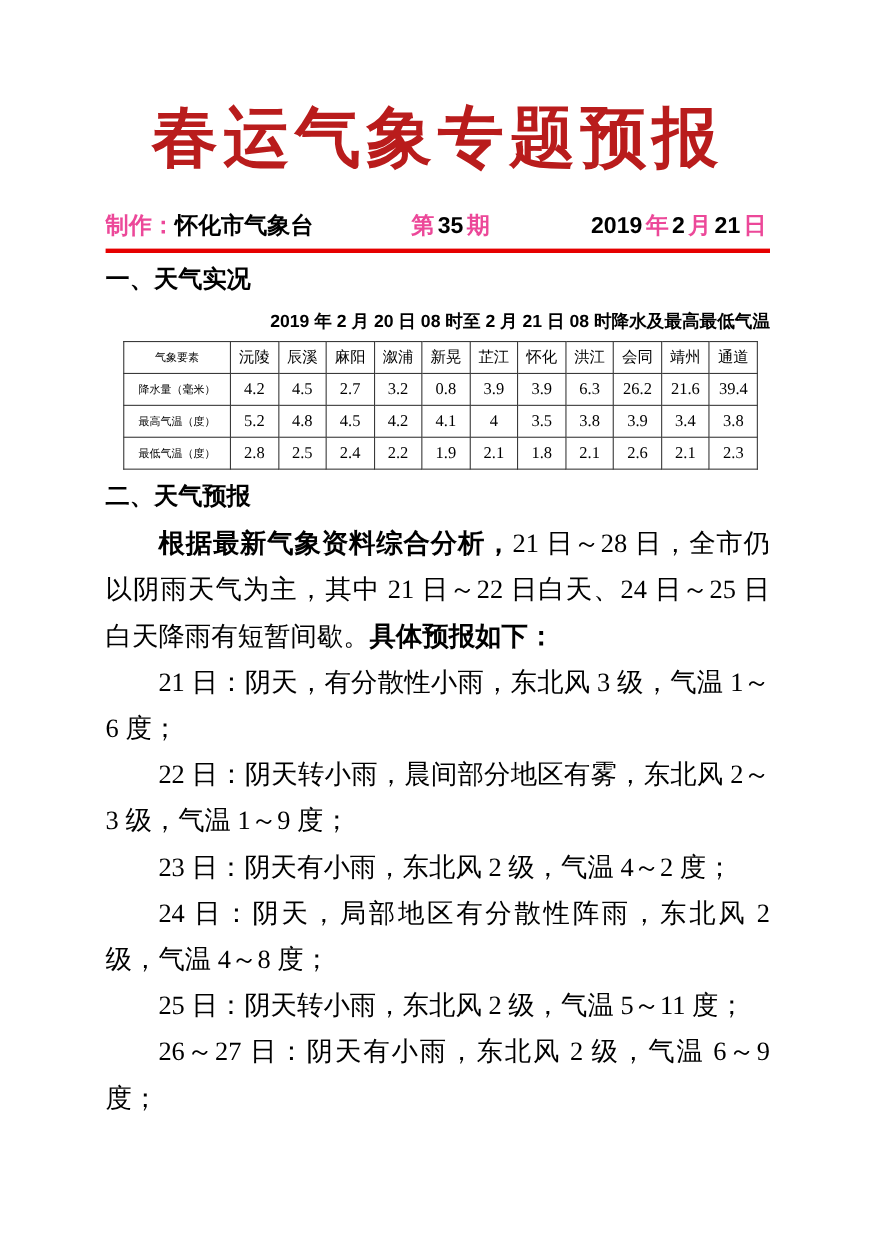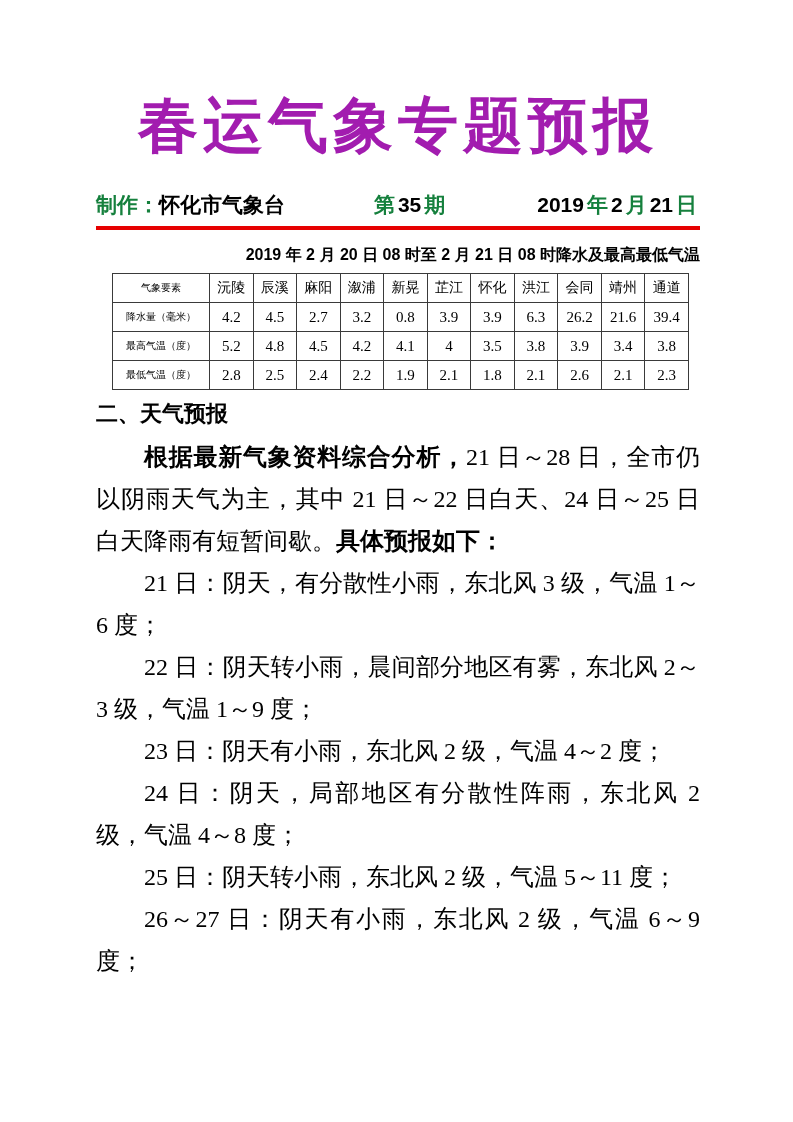--- a/index.html
+++ b/index.html
@@ -4,29 +4,29 @@
 <style>
   html,body { margin:0; padding:0; background:#fff; }
   .page {
     width:793px; height:1122px; background:#ffffff; box-sizing:border-box;
     padding:88px 93px 0 96px; position:relative; overflow:hidden;
     font-family:"Liberation Serif", serif; color:#000;
     outline:1px solid #e8e8e8;
   }
   .doc-title {
     margin:0; font-family:"DejaVu Serif", serif; font-weight:bold;
-    color:#a21caf; font-size:60px; letter-spacing:5px;
+    color:#b91c1c; font-size:60px; letter-spacing:5px;
     text-align:center; line-height:1.25; white-space:nowrap;
   }
   .info-line {
     display:flex; justify-content:space-between; align-items:baseline;
     margin-top:28px; font-family:"Liberation Sans", sans-serif;
     font-weight:bold; font-size:21px; white-space:nowrap;
   }
-  .red { color:#15803d; }
+  .red { color:#ec4899; }
   .part { margin-right:3px; }
   .red-rule { height:4px; background:#e60000; margin-top:7px; }
   .section-heading {
     margin:11px 0 0 0; font-family:"Liberation Sans", sans-serif;
     font-size:22px; font-weight:bold; line-height:1.2;
   }
   .table-caption {
     margin-top:15px; text-align:right; font-weight:bold; font-size:16px;
     font-family:"Liberation Sans", sans-serif;
   }
@@ -59,20 +59,21 @@
   <div class="info-line">
     <span>
       <span class="red">制作：</span><span>怀化市气象台</span>
     </span>
     <span id="issue-no"><span class="part red">第</span><span class="part">35</span><span class="part red">期</span></span>
     <span id="issue-date"><span class="part">2019</span><span class="part red">年</span><span class="part">2</span><span class="part red">月</span><span class="part">21</span><span class="part red">日</span></span>
   </div>
 
   <div class="red-rule"></div>
 
+  <h2 class="section-heading">一、天气实况</h2>
 
   <div class="table-caption">2019 年 2 月 20 日 08 时至 2 月 21 日 08 时降水及最高最低气温</div>
 
   <table class="obs">
     <thead>
       <tr id="obs-head-row">
           <th class="rowlabel">气象要素</th>
           <th>沅陵</th>
           <th>辰溪</th>
           <th>麻阳</th>

